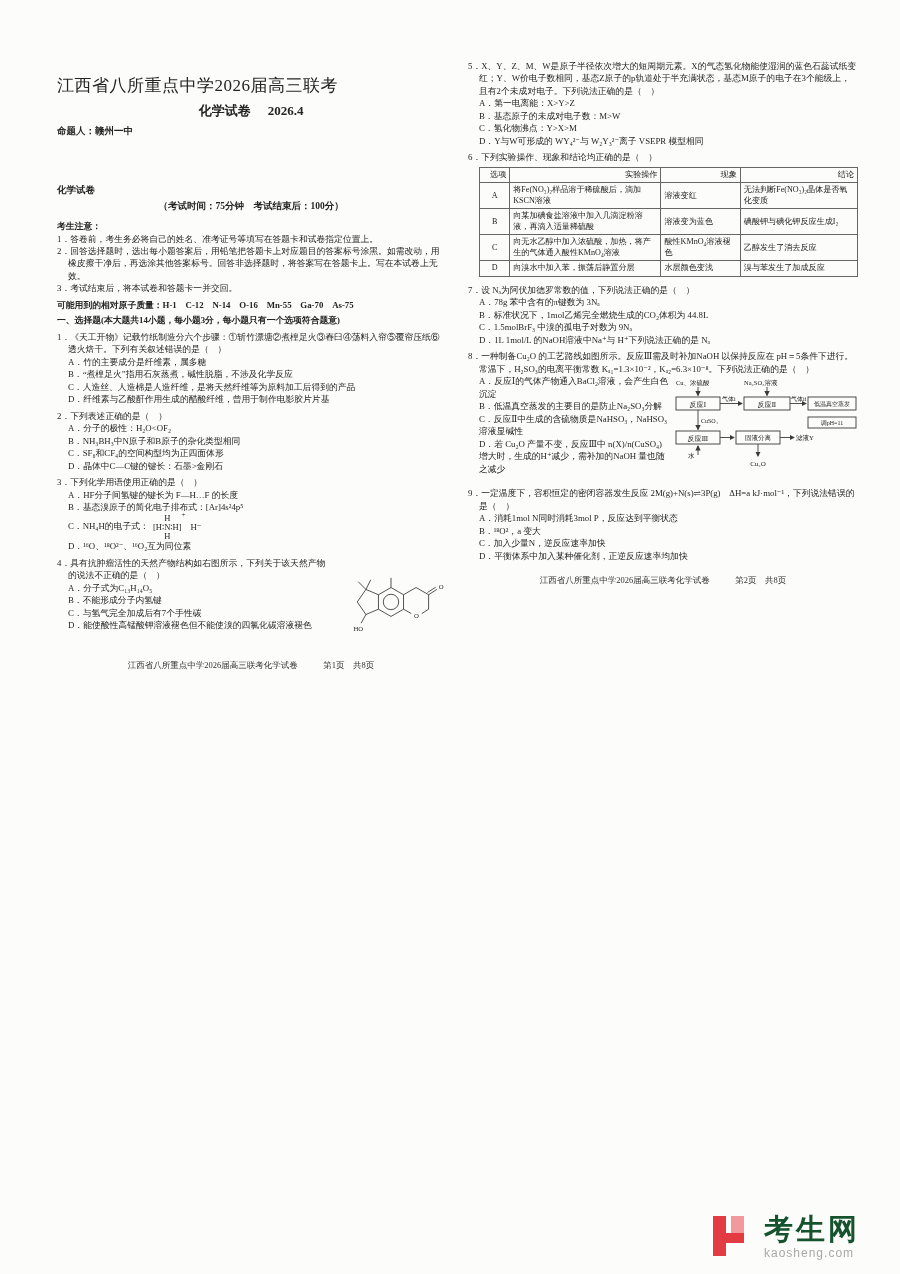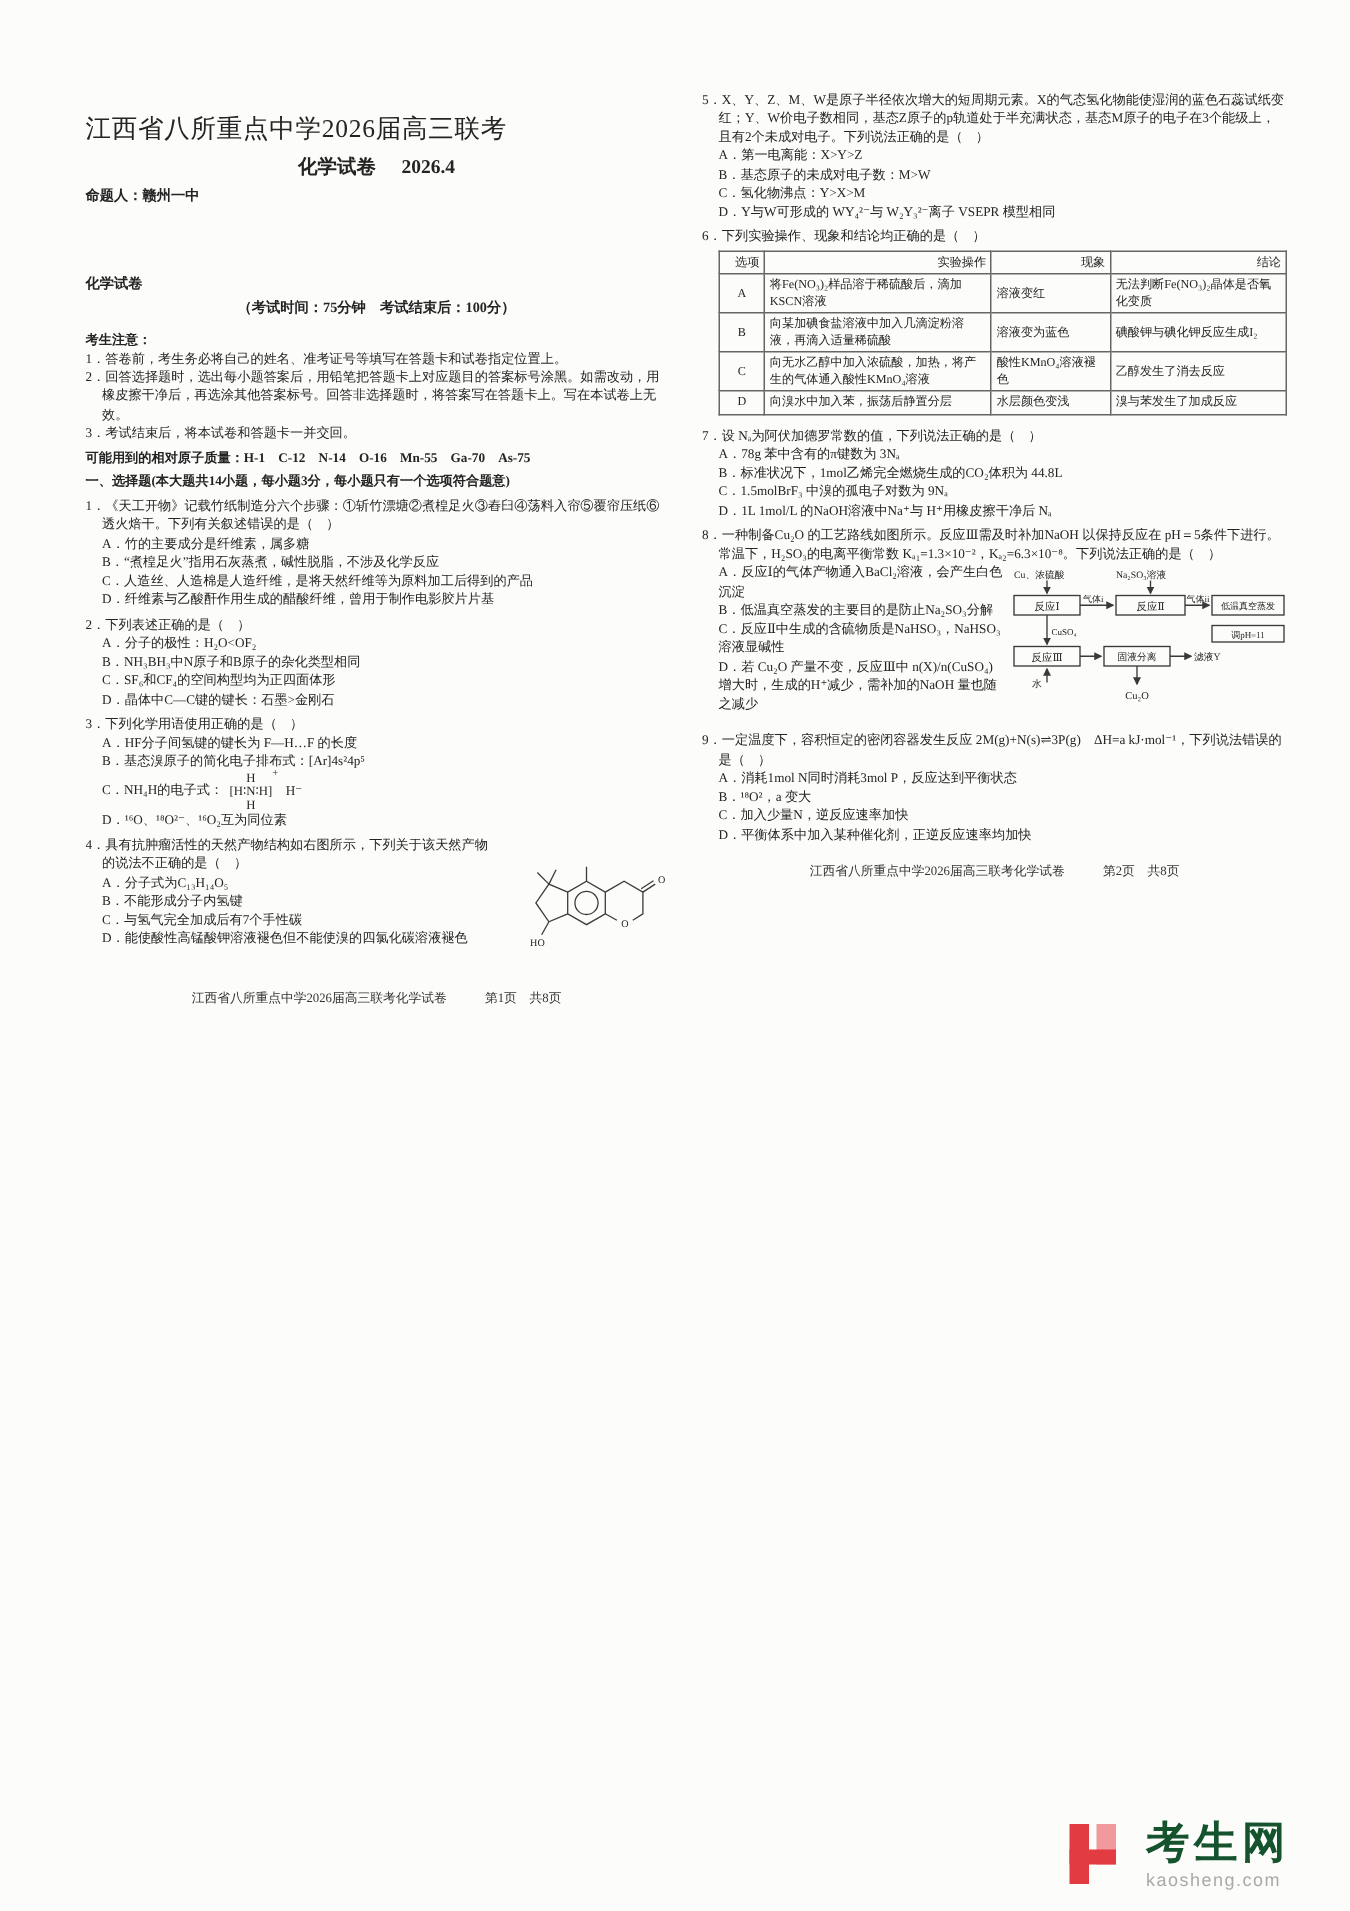--- a/index.html
+++ b/index.html
@@ -201,21 +201,21 @@
         </tbody>
       </table>
     </div>
 
     <div class="q">
       <div class="stem">7．设 Nₐ为阿伏加德罗常数的值，下列说法正确的是（　）</div>
       <div>
           <div class="opt">A．78g 苯中含有的π键数为 3Nₐ</div>
           <div class="opt">B．标准状况下，1mol乙烯完全燃烧生成的CO₂体积为 44.8L</div>
           <div class="opt">C．1.5molBrF₃ 中溴的孤电子对数为 9Nₐ</div>
-          <div class="opt">D．1L 1mol/L 的NaOH溶液中Na⁺与 H⁺用橡皮擦干净后 Nₐ</div>
+          <div class="opt">D．1L 1mol/L 的NaOH溶液中Na⁺与 H⁺下列说法正确的是 Nₐ</div>
         </div>
     </div>
 
     <div class="q">
       <div class="stem">8．一种制备Cu₂O 的工艺路线如图所示。反应Ⅲ需及时补加NaOH 以保持反应在 pH＝5条件下进行。常温下，H₂SO₃的电离平衡常数 Kₐ₁=1.3×10⁻²，Kₐ₂=6.3×10⁻⁸。下列说法正确的是（　）</div>
       <svg class="flow" viewBox="0 0 184 104">
         <defs>
           <marker id="ah" markerWidth="6" markerHeight="6" refX="5" refY="3" orient="auto">
             <path d="M0,0 L6,3 L0,6 z" fill="#3a3a3a"></path>
           </marker>

